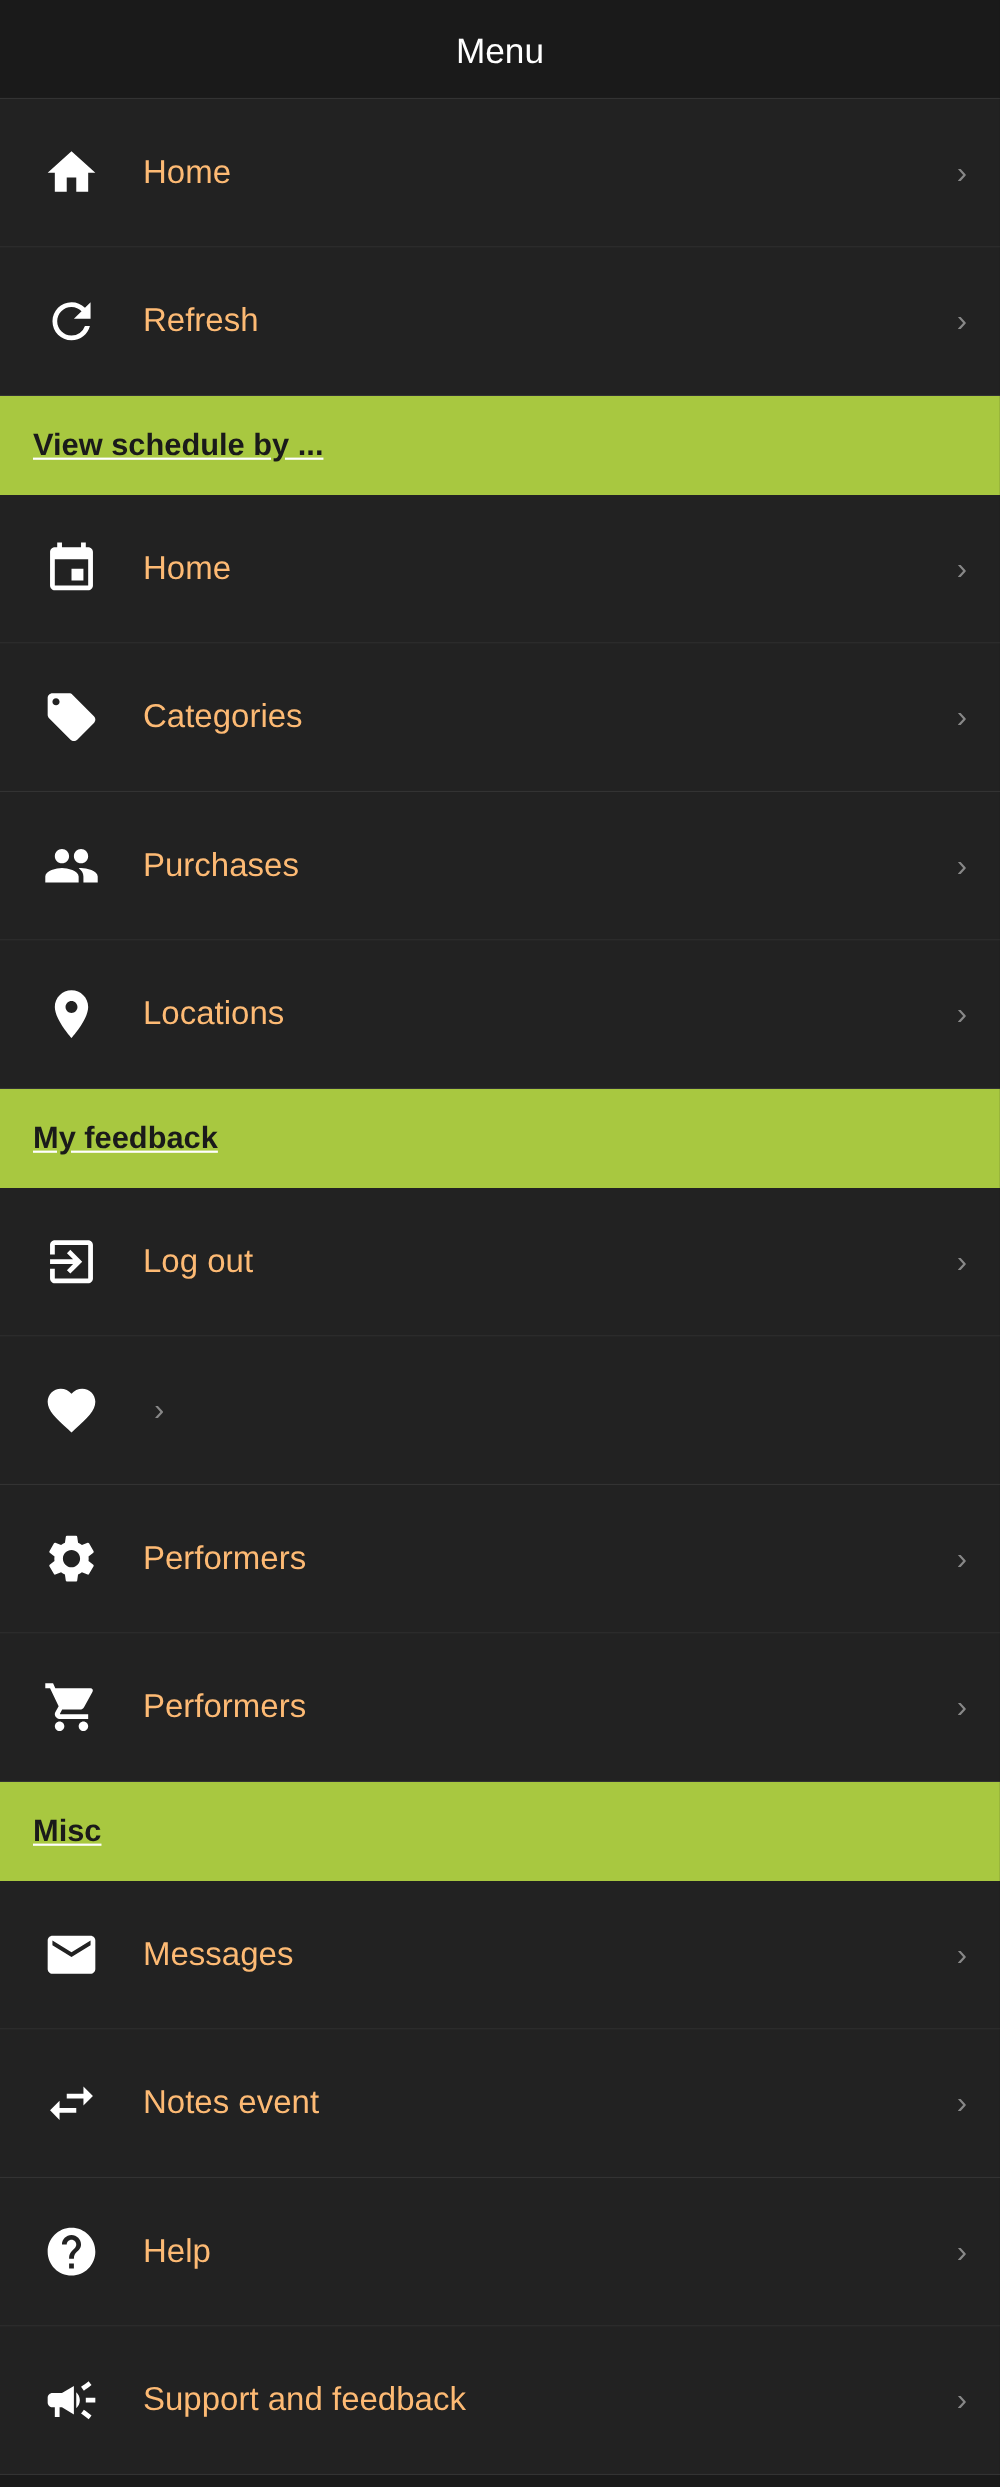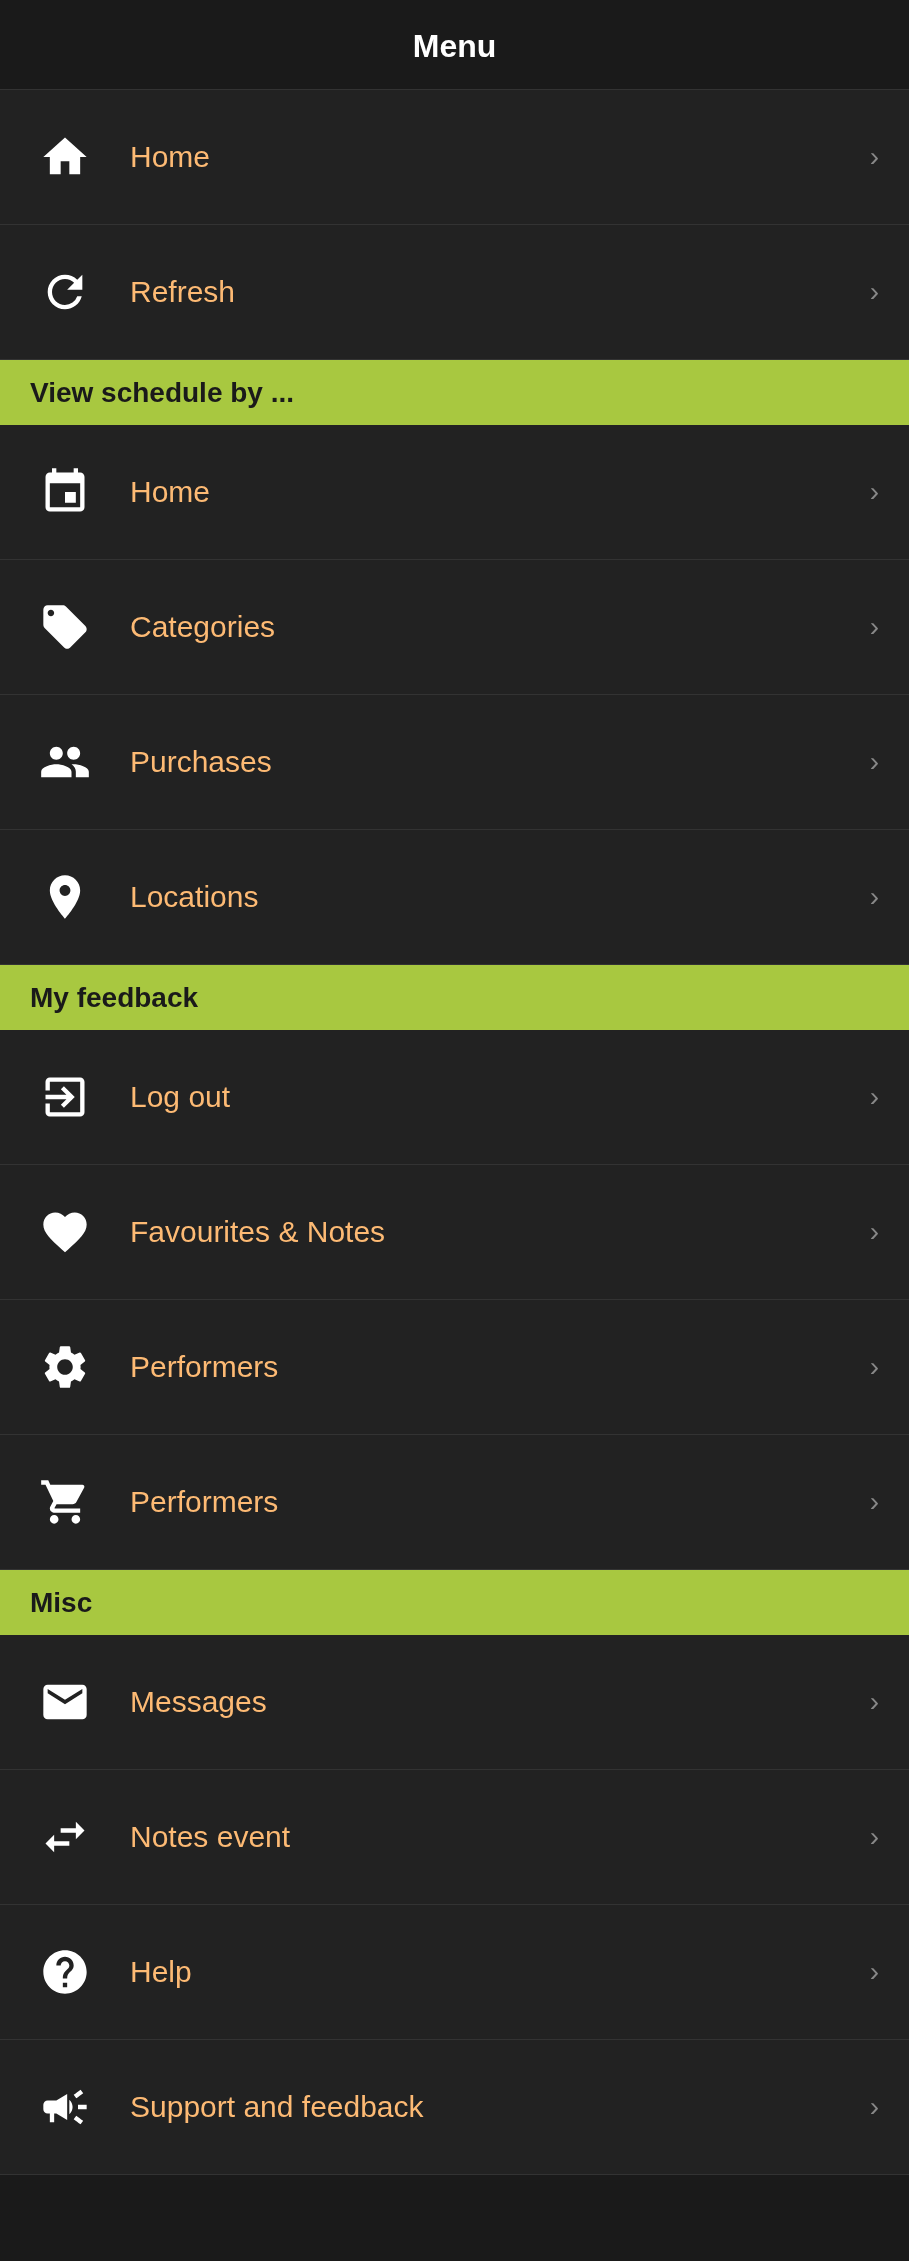--- a/index.html
+++ b/index.html
@@ -18,21 +18,21 @@
 
     .header {
       background-color: #1a1a1a;
       text-align: center;
       padding: 28px 0 24px 0;
       border-bottom: 1px solid #333;
     }
 
     .header-title {
       font-size: 32px;
-      font-weight: bold;
+      font-weight: normal;
       color: #ffffff;
     }
 
     .menu-item {
       display: flex;
       align-items: center;
       padding: 0 30px;
       height: 135px;
       border-bottom: 1px solid #333;
       cursor: pointer;
@@ -64,23 +64,24 @@
 
     .chevron {
       color: #888888;
       font-size: 28px;
       margin-left: 10px;
     }
 
     .section-header {
       background-color: #a8c840;
       padding: 20px 30px;
-      height: 65px;
+      height: 90px;
       display: flex;
       align-items: center;
+      text-decoration: underline;
     }
 
     .section-header-title {
       font-size: 28px;
       font-weight: bold;
       color: #1a1a1a;
     }
   </style>
 </head>
 <body>
@@ -166,21 +167,20 @@
   <span class="menu-label">Log out</span>
   <span class="chevron">›</span>
 </div>
 
 <div class="menu-item">
   <div class="icon-wrapper">
     <svg viewBox="0 0 24 24" xmlns="http://www.w3.org/2000/svg">
       <path d="M12 21.35l-1.45-1.32C5.4 15.36 2 12.28 2 8.5 2 5.42 4.42 3 7.5 3c1.74 0 3.41.81 4.5 2.09C13.09 3.81 14.76 3 16.5 3 19.58 3 22 5.42 22 8.5c0 3.78-3.4 6.86-8.55 11.54L12 21.35z"></path>
     </svg>
   </div>
-  <span class="menu-label">Favourites &amp; Notes</span>
   <span class="chevron">›</span>
 </div>
 
 <div class="menu-item">
   <div class="icon-wrapper">
     <svg viewBox="0 0 24 24" xmlns="http://www.w3.org/2000/svg">
       <path d="M19.14,12.94c0.04-0.3,0.06-0.61,0.06-0.94c0-0.32-0.02-0.64-0.07-0.94l2.03-1.58c0.18-0.14,0.23-0.41,0.12-0.61 l-1.92-3.32c-0.12-0.22-0.37-0.29-0.59-0.22l-2.39,0.96c-0.5-0.38-1.03-0.7-1.62-0.94L14.4,2.81c-0.04-0.24-0.24-0.41-0.48-0.41 h-3.84c-0.24,0-0.43,0.17-0.47,0.41L9.25,5.35C8.66,5.59,8.12,5.92,7.63,6.29L5.24,5.33c-0.22-0.08-0.47,0-0.59,0.22L2.74,8.87 C2.62,9.08,2.66,9.34,2.86,9.48l2.03,1.58C4.84,11.36,4.8,11.69,4.8,12s0.02,0.64,0.07,0.94l-2.03,1.58 c-0.18,0.14-0.23,0.41-0.12,0.61l1.92,3.32c0.12,0.22,0.37,0.29,0.59,0.22l2.39-0.96c0.5,0.38,1.03,0.7,1.62,0.94l0.36,2.54 c0.05,0.24,0.24,0.41,0.48,0.41h3.84c0.24,0,0.44-0.17,0.47-0.41l0.36-2.54c0.59-0.24,1.13-0.56,1.62-0.94l2.39,0.96 c0.22,0.08,0.47,0,0.59-0.22l1.92-3.32c0.12-0.22,0.07-0.47-0.12-0.61L19.14,12.94z M12,15.6c-1.98,0-3.6-1.62-3.6-3.6 s1.62-3.6,3.6-3.6s3.6,1.62,3.6,3.6S13.98,15.6,12,15.6z"></path>
     </svg>
   </div>
   <span class="menu-label">Performers</span>

